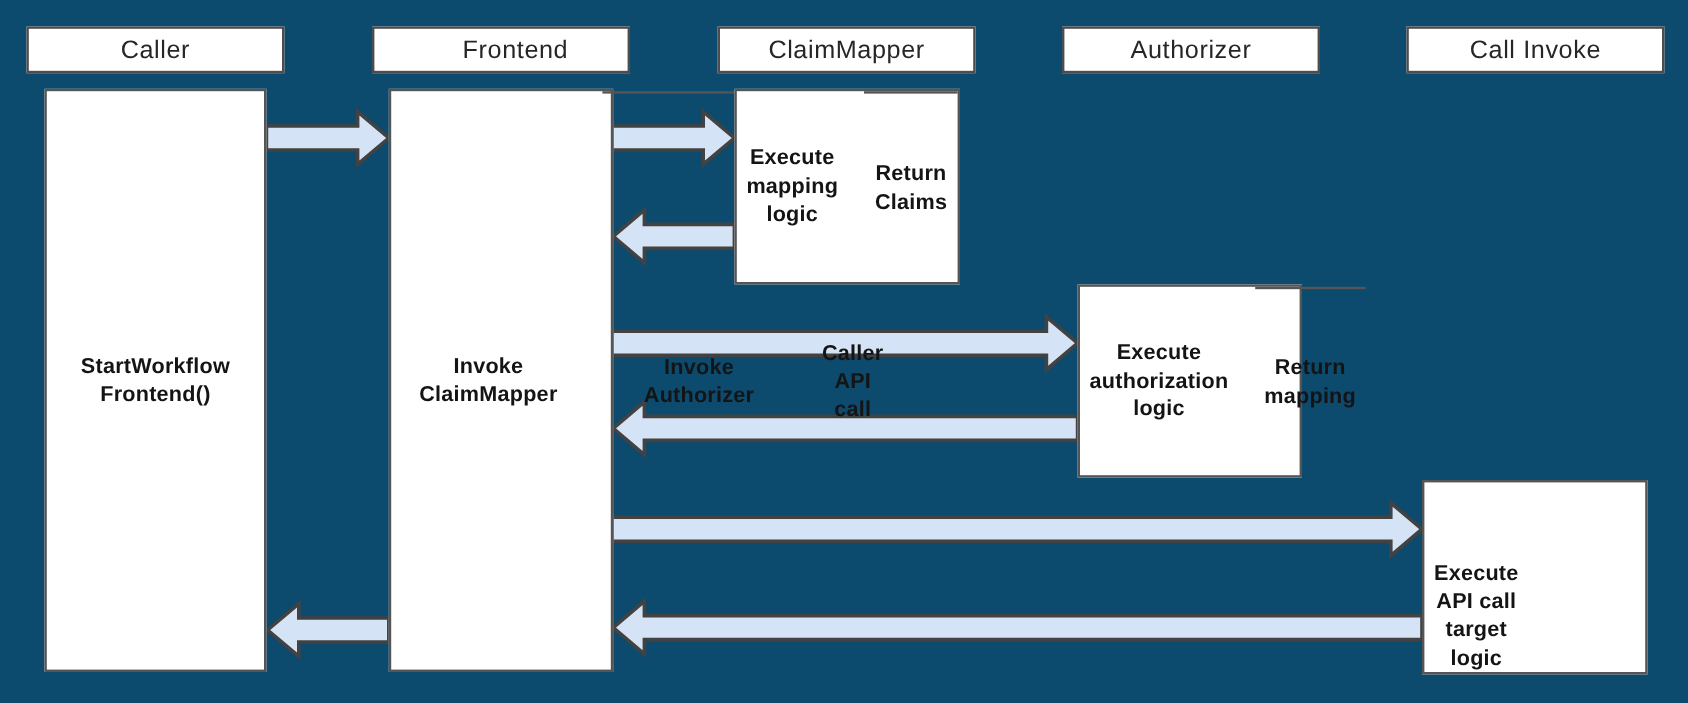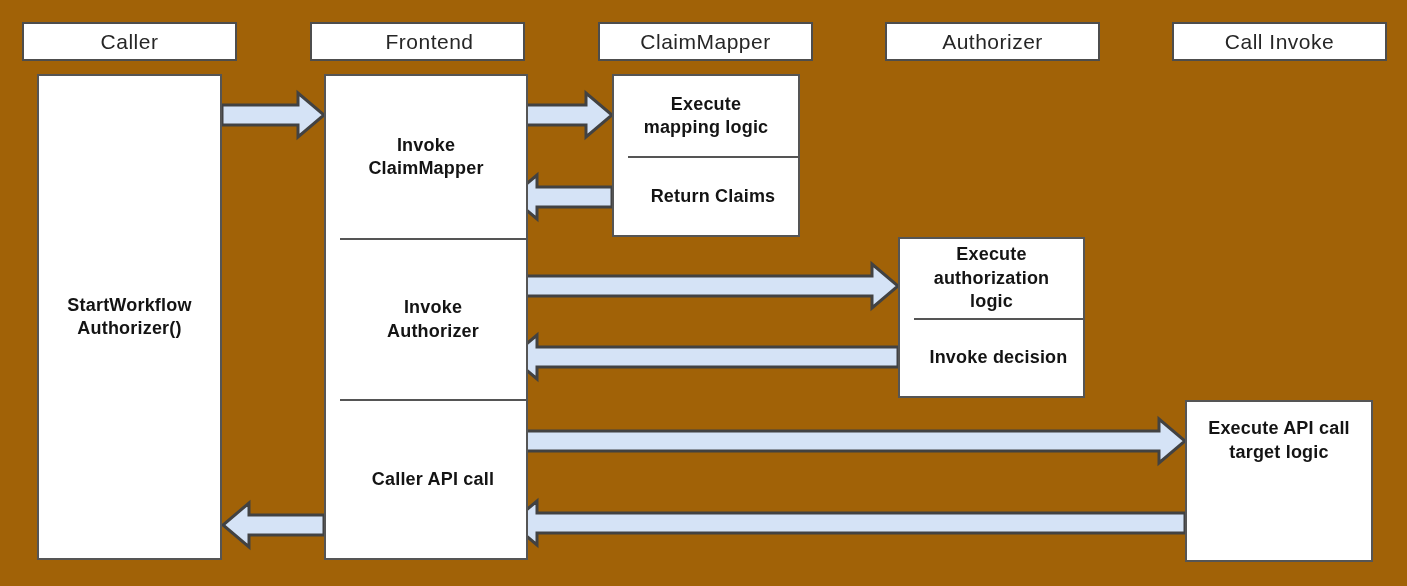--- a/index.html
+++ b/index.html
@@ -5,21 +5,21 @@
   html, body {
     margin: 0;
     padding: 0;
     background: #000000;
     font-family: "Liberation Sans", "DejaVu Sans", sans-serif;
   }
   .stage {
     position: relative;
     width: 1407px;
     height: 586px;
-    background: #a16207;
+    background: #0c4a6e;
     overflow: hidden;
   }
   .arrows-layer {
     position: absolute;
     left: 0; top: 0;
     width: 1407px;
     height: 586px;
   }
   .hdr {
     position: absolute;
@@ -42,44 +42,44 @@
   #hdr-claimmapper { left: 598px; }
   #hdr-authorizer  { left: 885px; }
   #hdr-calltarget  { left: 1172px;}
 
   .act {
     position: absolute;
     background: #ffffff;
     border: 2px solid #555555;
     box-sizing: border-box;
     display: flex;
-    flex-direction: column;
+    flex-direction: row;
   }
   .sec {
     display: flex;
     align-items: center;
     justify-content: center;
     text-align: center;
     font-weight: bold;
     font-size: 18px;
     line-height: 1.3;
     color: #141414;
     white-space: pre-line;
     letter-spacing: 0.2px;
     padding: 0 8px;
     box-sizing: border-box;
   }
   .sec + .sec { border-top: 2px solid #555555; margin-left: 14px; }
   .grow { flex: 1 1 auto; }
 
   #act-caller      { left: 37px;   top: 74px;  width: 185px; height: 486px; }
-  #act-frontend    { left: 324px;  top: 74px;  width: 204px; height: 486px; }
+  #act-frontend    { left: 324px;  top: 74px;  width: 187px; height: 486px; }
   #act-claimmapper { left: 612px;  top: 74px;  width: 188px; height: 163px; }
   #act-authorizer  { left: 898px;  top: 237px; width: 187px; height: 161px; }
-  #act-calltarget  { left: 1185px; top: 400px; width: 188px; height: 162px; }
+  #act-calltarget  { left: 1185px; top: 400px; width: 188px; height: 162px; align-items: flex-end; }
 
   #fe-step-1 { flex: 0 0 162px; }
   #fe-step-2 { flex: 0 0 161px; }
   #cm-step-1 { flex: 0 0 80px; }
   #az-step-1 { flex: 0 0 79px; }
   #ct-step-1 { flex: 0 0 77px; }
 </style>
 </head>
 <body>
 
@@ -97,42 +97,42 @@
     </svg>
 
   <div class="hdr" id="hdr-caller">Caller</div>
   <div class="hdr" id="hdr-frontend">Frontend</div>
   <div class="hdr" id="hdr-claimmapper">ClaimMapper</div>
   <div class="hdr" id="hdr-authorizer">Authorizer</div>
   <div class="hdr" id="hdr-calltarget">Call Invoke</div>
 
   <div class="act" id="act-caller">
     <div class="sec grow">StartWorkflow
-Authorizer()</div>
+Frontend()</div>
   </div>
 
   <div class="act" id="act-frontend">
     <div class="sec" id="fe-step-1">Invoke
 ClaimMapper</div>
     <div class="sec" id="fe-step-2">Invoke
 Authorizer</div>
     <div class="sec grow">Caller API call</div>
   </div>
 
   <div class="act" id="act-claimmapper">
     <div class="sec" id="cm-step-1">Execute
 mapping logic</div>
     <div class="sec grow">Return Claims</div>
   </div>
 
   <div class="act" id="act-authorizer">
     <div class="sec" id="az-step-1">Execute
 authorization
 logic</div>
-    <div class="sec grow">Invoke decision</div>
+    <div class="sec grow">Return mapping</div>
   </div>
 
   <div class="act" id="act-calltarget">
     <div class="sec" id="ct-step-1">Execute API call
 target logic</div>
   </div>
 
 </div>
 
 </body></html>

